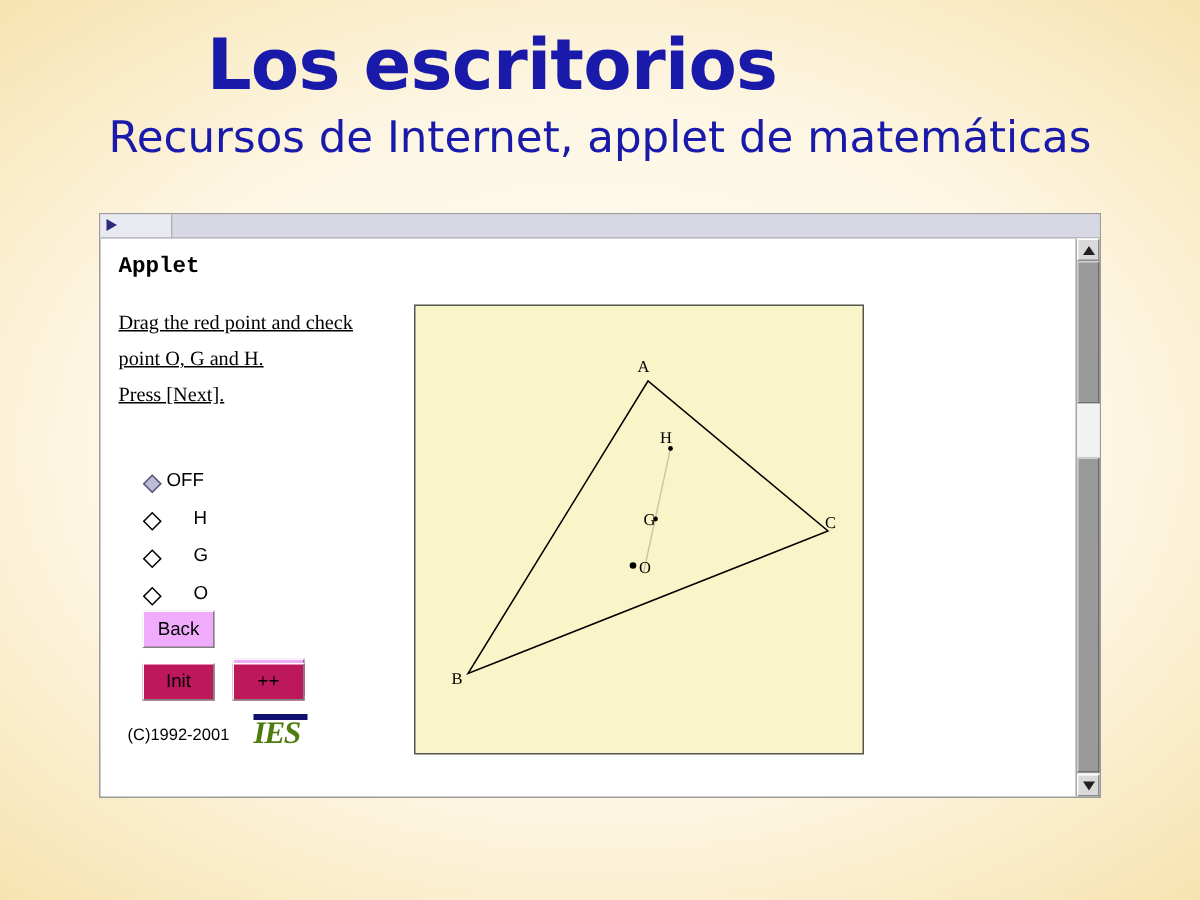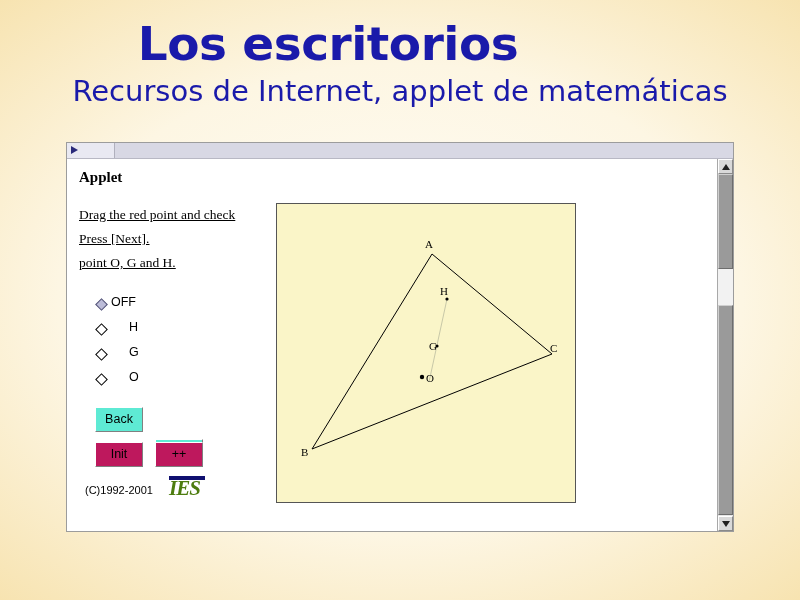--- a/index.html
+++ b/index.html
@@ -156,39 +156,39 @@
   }
 
   
   #applet-title {
     position: absolute;
     left: 12px;
     top: 26px;
     font-size: 15px;
     font-weight: bold;
     color: #000000;
-    font-family: Liberation Serif, serif;
+    font-family: Liberation Mono, monospace;
   }
   #instructions {
     position: absolute;
     left: 12px;
     top: 60px;
     width: 190px;
     font-family: "Liberation Serif", serif;
     font-size: 13.5px;
     color: #000000;
     line-height: 24px;
   }
   #instructions div { white-space: nowrap; text-decoration: underline; }
 
   
   #radios {
     position: absolute;
     left: 30px;
-    top: 152px;
+    top: 170px;
     width: 120px;
   }
   .radio-row {
     position: relative;
     height: 25px;
   }
   .diamond {
     position: absolute;
     left: 0;
     top: 5px;
@@ -221,21 +221,21 @@
     font-size: 12.5px;
     font-family: "Liberation Sans", sans-serif;
     color: #000000;
     text-align: center;
     line-height: 23px;
     box-sizing: border-box;
     border: 1px solid #808080;
     border-top-color: #ffffff;
     border-left-color: #ffffff;
   }
-  .btn.pink { background: #5eead4; }
+  .btn.pink { background: #f0abfc; }
   .btn.white { background: #be185d; }
   #btn-back { left: 28px; top: 264px; }
   #btn-next { left: 88px; top: 264px; margin-top: 32px; }
   #btn-init { left: 28px; top: 299px; }
   #btn-plus { left: 88px; top: 299px; }
 
   #copyright {
     position: absolute;
     left: 18px;
     top: 341px;
@@ -301,22 +301,22 @@
       <div id="sb-thumb-bottom"></div>
       <div id="sb-down" class="sb-btn">
         <div class="sb-tri"></div>
       </div>
     </div>
 
     <div id="applet-title">Applet</div>
 
     <div id="instructions">
       <div>Drag the red point and check</div>
+      <div>point O, G and H.</div>
       <div>Press [Next].</div>
-      <div>point O, G and H.</div>
     </div>
 
     <div id="radios">
       <div class="radio-row first">
         <span class="diamond on"></span>
         <span class="radio-label">OFF</span>
       </div>
       <div class="radio-row">
         <span class="diamond"></span>
         <span class="radio-label">H</span>

